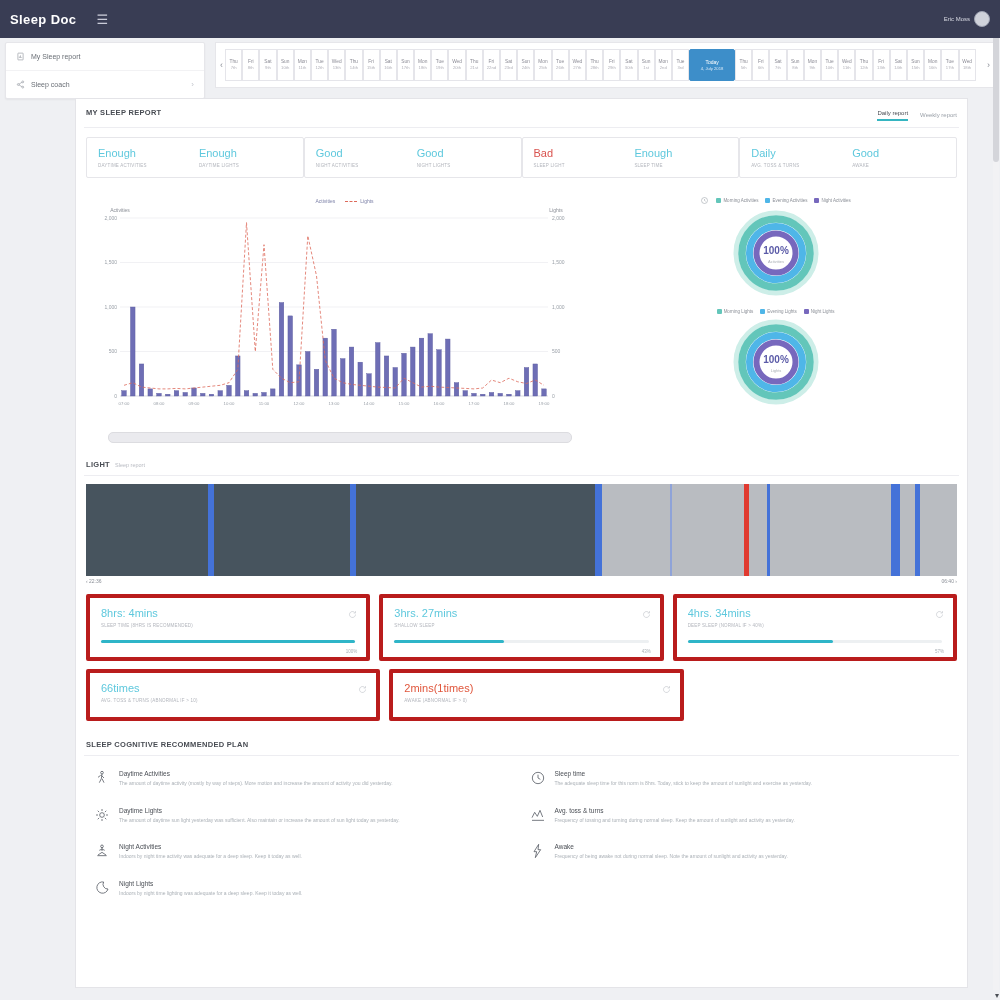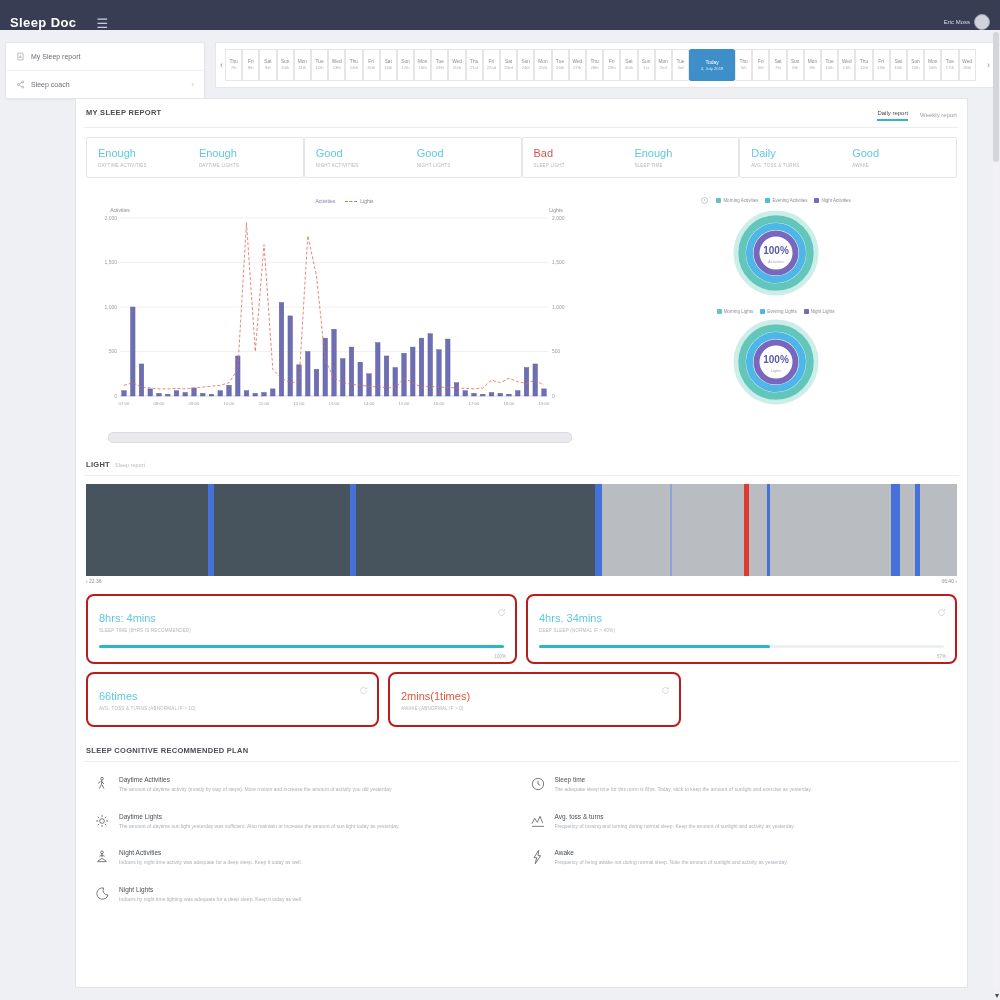--- a/index.html
+++ b/index.html
@@ -1,18 +1,18 @@
 <!DOCTYPE html>
 <html><head>
 <meta charset="utf-8">
 <style>
   html,body{margin:0;padding:0}
   body{width:1000px;height:1000px;background:#eff0f3;font-family:"Liberation Sans",sans-serif;color:#555;overflow:hidden;position:relative}
   
-  .navbar{position:absolute;top:0;left:0;right:0;height:30px;background:#393d54;display:flex;align-items:flex-end;padding:0 10px;box-sizing:border-box;z-index:5}
+  .navbar{position:absolute;top:0;left:0;right:0;height:38px;background:#393d54;display:flex;align-items:center;padding:0 10px;box-sizing:border-box;z-index:5}
   .brand{font-size:13px;font-weight:bold;color:#fff;letter-spacing:.4px}
   .hamburger{margin-left:20px;font-size:13px;color:#c9cbd8;cursor:pointer;line-height:1}
   .nav-user{margin-left:auto;display:flex;align-items:center;gap:4px;font-size:6px;color:#d8dae3}
   .avatar{width:14px;height:14px;border-radius:50%;background:#cfd2da;border:1px solid #9ea3b2}
   
   .sidebar{position:absolute;left:5px;top:42px;width:198px;background:#fff;border:1px solid #e6e6ea;border-radius:2px;box-shadow:0 1px 2px rgba(0,0,0,.05)}
   .side-item{display:flex;align-items:center;gap:6px;padding:9px 10px;font-size:7px;color:#6a6f76;border-bottom:1px solid #f2f2f4;cursor:pointer}
   .side-item:last-child{border-bottom:none}
   .side-item svg{width:9px;height:9px;stroke:#8d929b;fill:none;stroke-width:1.6}
   .side-item .chev{margin-left:auto;color:#c2c5cc;font-size:8px}
@@ -58,21 +58,21 @@
   .legend-tools{display:flex;align-items:center;gap:10px}
   .legend-tools svg{width:9px;height:9px;stroke:#9aa0a8;fill:none;stroke-width:1.5}
   
   .timeline{position:relative;height:92px;margin:8px 2px 0;display:flex;overflow:hidden}
   .tl-base{height:100%}
   .tl-stripe{position:absolute;top:0;bottom:0}
   .tl-labels{display:flex;justify-content:space-between;font-size:5px;color:#8a8e96;padding:2px 2px 4px}
   
   .stat-rows{padding:2px 0 6px}
   .stat-row{display:flex;gap:9px;padding:4px 2px}
-  .stat-card{flex:1;border:2px solid #b91c1c;border-radius:8px;padding:16px 11px 14px;position:relative;box-sizing:border-box;background:#fff}
+  .stat-card{flex:1;border:4px solid #b91c1c;border-radius:2px;padding:9px 11px 14px;position:relative;box-sizing:border-box;background:#fff}
   .stat-spacer{flex:1;visibility:hidden}
   .stat-val{font-size:11px;font-weight:300;color:#5ec8dd}
   .stat-val.red{color:#e0563c}
   .stat-lbl{font-size:4.5px;color:#b2b5bc;margin-top:4px;letter-spacing:.2px}
   .stat-track{height:3px;background:#edf0f2;margin-top:12px;border-radius:2px}
   .stat-fill{height:3px;background:#2fb5c8;border-radius:2px}
   .stat-pct{position:absolute;right:9px;bottom:3px;font-size:4.5px;color:#aab0b6}
   .refresh{position:absolute;top:7px;right:9px;width:9px;height:9px}
   .refresh svg{width:9px;height:9px;stroke:#c5c8ce;fill:none;stroke-width:1.8}
   
@@ -538,20 +538,32 @@
           <span class="refresh"><svg viewBox="0 0 24 24">
               <path d="M20 12a8 8 0 1 1-2.2-5.5"></path>
               <path d="M20 3v5h-5"></path>
             </svg></span>
           <div class="stat-track">
             <div class="stat-fill" style="width: 100%;"></div>
           </div>
           <div class="stat-pct">100%</div>
         </div>
         <div class="stat-card">
+          <div class="stat-val">3hrs. 27mins</div>
+          <div class="stat-lbl">SHALLOW SLEEP</div>
+          <span class="refresh"><svg viewBox="0 0 24 24">
+              <path d="M20 12a8 8 0 1 1-2.2-5.5"></path>
+              <path d="M20 3v5h-5"></path>
+            </svg></span>
+          <div class="stat-track">
+            <div class="stat-fill" style="width: 43%;"></div>
+          </div>
+          <div class="stat-pct">43%</div>
+        </div>
+        <div class="stat-card">
           <div class="stat-val">4hrs. 34mins</div>
           <div class="stat-lbl">DEEP SLEEP (NORMAL IF &gt; 40%)</div>
           <span class="refresh"><svg viewBox="0 0 24 24">
               <path d="M20 12a8 8 0 1 1-2.2-5.5"></path>
               <path d="M20 3v5h-5"></path>
             </svg></span>
           <div class="stat-track">
             <div class="stat-fill" style="width: 57%;"></div>
           </div>
           <div class="stat-pct">57%</div>

